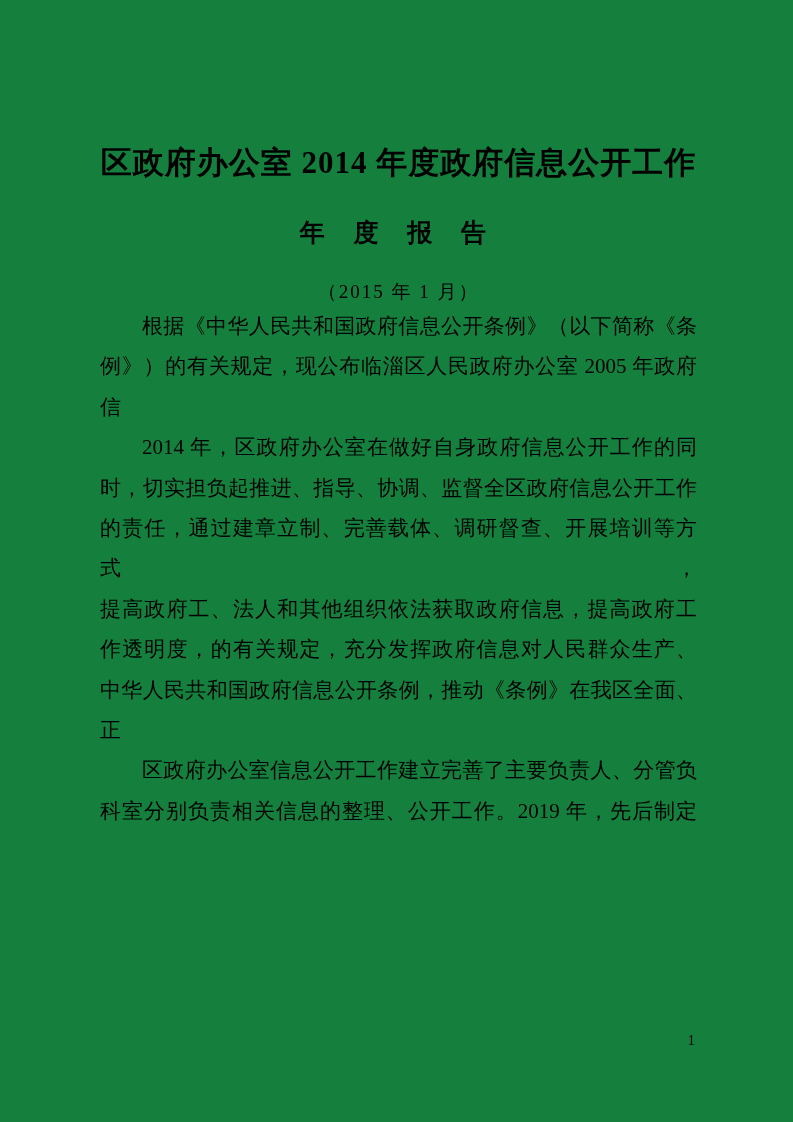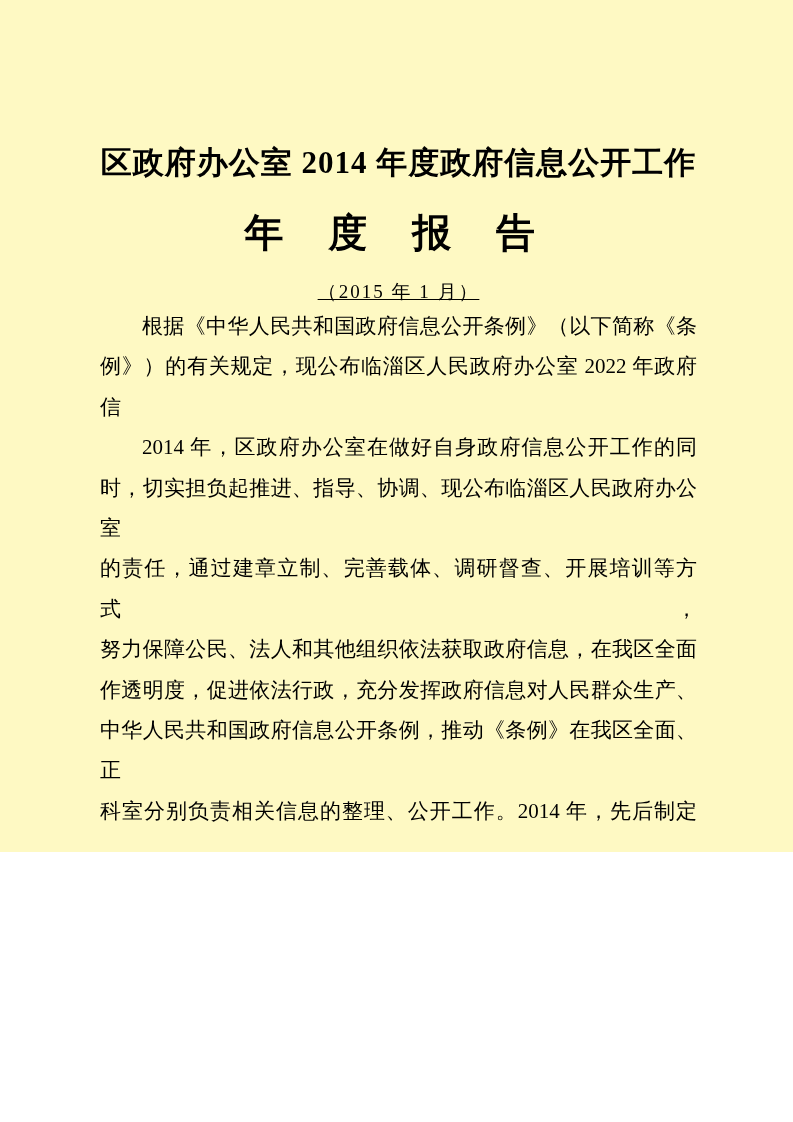--- a/index.html
+++ b/index.html
@@ -3,55 +3,54 @@
 <meta charset="utf-8">
 <style>
   html, body {
     margin: 0;
     padding: 0;
     background: #ffffff;
   }
   .page {
     position: relative;
     width: 793px;
-    height: 852px;
-    background: #fef9c3;
+    height: 1122px;
+    background: #15803d;
     color: #000000;
     font-family: "Liberation Serif", serif;
     overflow: hidden;
   }
   .content {
     margin-left: 100px;
     margin-right: 96px;
   }
   .doc-title-1 {
     margin-top: 140px;
     text-align: center;
     font-size: 31px;
     line-height: 46px;
     font-weight: bold;
     letter-spacing: 1px;
     white-space: nowrap;
   }
   .doc-title-2 {
     margin-top: 24px;
     text-align: center;
-    font-size: 39px;
+    font-size: 25px;
     line-height: 46px;
     font-weight: bold;
     letter-spacing: 0.45em;
     white-space: nowrap;
   }
   .doc-date {
     margin-top: 22px;
     text-align: center;
     font-size: 19px;
     line-height: 28px;
     letter-spacing: 2px;
-    text-decoration: underline;
   }
   .body-block {
   }
   .line {
     font-size: 21px;
     line-height: 40.4px;
     white-space: nowrap;
   }
   .line.fill {
     text-align: justify;
@@ -80,26 +79,27 @@
 
 <div class="page">
   <div class="content">
 
     <div class="doc-title-1">区政府办公室 2014 年度政府信息公开工作</div>
     <div class="doc-title-2">年 度 报 告</div>
     <div class="doc-date">（2015 年 1 月）</div>
 
     <div class="body-block">
       <div class="line indent fill">根据《中华人民共和国政府信息公开条例》（以下简称《条</div>
-      <div class="line fill">例》）的有关规定，现公布临淄区人民政府办公室 2022 年政府信</div>
+      <div class="line fill">例》）的有关规定，现公布临淄区人民政府办公室 2005 年政府信</div>
       <div class="line indent fill">2014 年，区政府办公室在做好自身政府信息公开工作的同</div>
-      <div class="line fill">时，切实担负起推进、指导、协调、现公布临淄区人民政府办公室</div>
+      <div class="line fill">时，切实担负起推进、指导、协调、监督全区政府信息公开工作</div>
       <div class="line fill">的责任，通过建章立制、完善载体、调研督查、开展培训等方式，</div>
-      <div class="line fill">努力保障公民、法人和其他组织依法获取政府信息，在我区全面</div>
-      <div class="line fill">作透明度，促进依法行政，充分发挥政府信息对人民群众生产、</div>
+      <div class="line fill">提高政府工、法人和其他组织依法获取政府信息，提高政府工</div>
+      <div class="line fill">作透明度，的有关规定，充分发挥政府信息对人民群众生产、</div>
       <div class="line fill">中华人民共和国政府信息公开条例，推动《条例》在我区全面、正</div>
-      <div class="line fill">科室分别负责相关信息的整理、公开工作。2014 年，先后制定</div>
+      <div class="line indent fill">区政府办公室信息公开工作建立完善了主要负责人、分管负</div>
+      <div class="line fill">科室分别负责相关信息的整理、公开工作。2019 年，先后制定</div>
     </div>
 
   </div>
 
   <div class="page-number">1</div>
 </div>
 
 </body></html>

